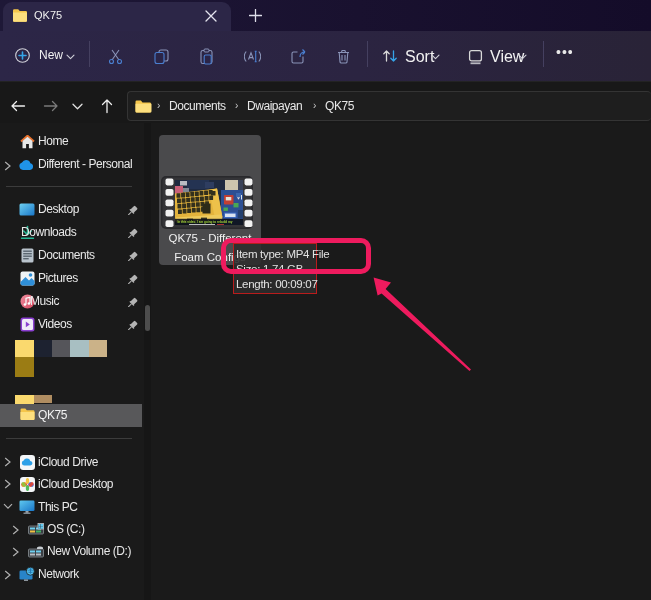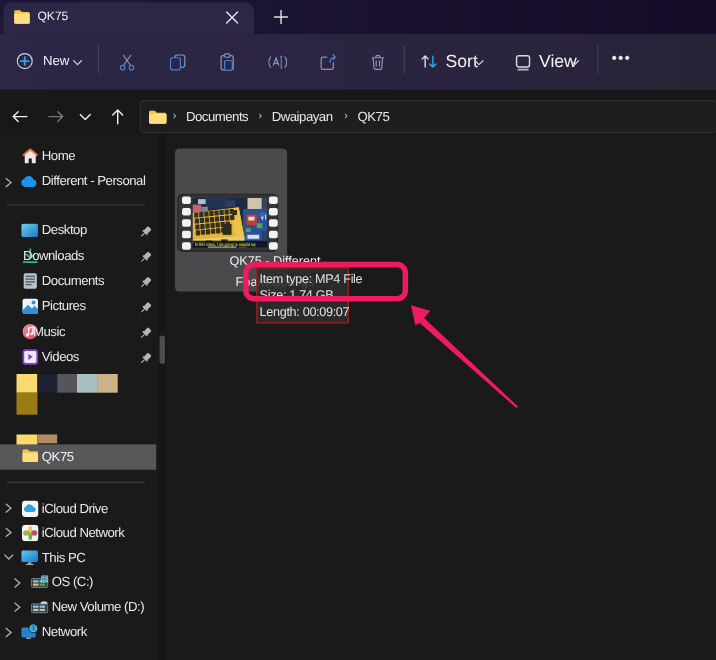--- a/index.html
+++ b/index.html
@@ -17,21 +17,21 @@
 
 #addrbar { position:absolute; left:0; top:81px; width:651px; height:42px; background:#181818; border-top:1px solid #232323; }
 #crumbfield { position:absolute; left:127px; top:91px; width:524px; height:30px; background:#1e1e1e; border:1px solid #343434; border-right:none; border-radius:4px; }
 .crumbtxt { position:absolute; font-size:12px; letter-spacing:-0.45px; color:#e8e8e8; }
 .crumbsep { position:absolute; top:8px; font-size:10px; color:#cccccc; }
 
 .srow { position:absolute; left:0; width:144px; height:22px; }
 .slabel { position:absolute; left:38px; font-size:12px; letter-spacing:-0.45px; color:#e8e8e8; white-space:nowrap; }
 
 #tile { position:absolute; left:159px; top:135px; width:102px; height:130px; background:#4a4a4c; border-radius:4px; }
-.fname { position:absolute; width:102px; left:159px; text-align:center; font-size:11.5px; line-height:14px; color:#f0f0f0;margin-left:40px; }
+.fname { position:absolute; width:102px; left:159px; text-align:center; font-size:11.5px; line-height:14px; color:#f0f0f0; }
 #tooltip { position:absolute; left:233px; top:243px; width:84px; height:51px; background:rgba(44,44,44,0.88); border:1px solid #b91c1c; font-size:11.5px; color:#e2e2e2; padding:3px 2px 0 2px; line-height:15px; letter-spacing:-0.3px; white-space:nowrap; }
 #pinkrect { position:absolute; left:221px; top:238px; width:150px; height:36px; border:5px solid #ee1b5e; border-radius:10px; }
 </style>
 </head>
 <body>
 
 <div id="tabbar"></div>
 <div id="tab"></div>
 <svg class="abs" style="left:12px;top:8px" width="16" height="15" viewBox="0 0 16 15">
   <path d="M1 2.5 a1.2 1.2 0 0 1 1.2-1.2 h4l1.5 1.7 h6.1 a1.2 1.2 0 0 1 1.2 1.2 v8.3 a1.2 1.2 0 0 1-1.2 1.2 H2.2 A1.2 1.2 0 0 1 1 12.5 Z" fill="#f5c64b"></path>
@@ -296,21 +296,21 @@
   <ellipse cx="0" cy="-3.4" rx="1.7" ry="3" fill="#f6c02e" opacity="0.9"></ellipse>
   <ellipse cx="0" cy="3.4" rx="1.7" ry="3" fill="#3fb54a" opacity="0.9"></ellipse>
   <ellipse cx="-3.4" cy="0" rx="3" ry="1.7" fill="#e8452f" opacity="0.9"></ellipse>
   <ellipse cx="3.4" cy="0" rx="3" ry="1.7" fill="#9c53c6" opacity="0.9"></ellipse>
   <ellipse cx="-2.6" cy="-2.6" rx="2.8" ry="1.7" transform="rotate(-45)" fill="#f08a24" opacity="0.9"></ellipse>
   <ellipse cx="2.6" cy="-2.6" rx="2.8" ry="1.7" transform="rotate(45)" fill="#4078d8" opacity="0.9"></ellipse>
   <ellipse cx="-2.6" cy="2.6" rx="2.8" ry="1.7" transform="rotate(45)" fill="#8bc63e" opacity="0.9"></ellipse>
   <ellipse cx="2.6" cy="2.6" rx="2.8" ry="1.7" transform="rotate(-45)" fill="#e8452f" opacity="0.9"></ellipse>
   </g>
 </svg>
-<div class="slabel" style="left:38px;top:477px">iCloud Network</div>
+<div class="slabel" style="left:38px;top:477px">iCloud Desktop</div>
 
 <svg class="abs" style="left:3px;top:503px" width="10" height="7" viewBox="0 0 10 7">
     <path d="M1 1.2 L5 5.2 L9 1.2" fill="none" stroke="#b0b0b0" stroke-width="1.2"></path>
   </svg>
 <svg class="abs" style="left:19px;top:500px" width="16" height="14" viewBox="0 0 16 14">
   <defs>
       <linearGradient id="pc" x1="0" y1="0" x2="1" y2="1">
     <stop offset="0" stop-color="#5fc8f0"></stop>
         <stop offset="1" stop-color="#1976c8"></stop>
       </linearGradient>

